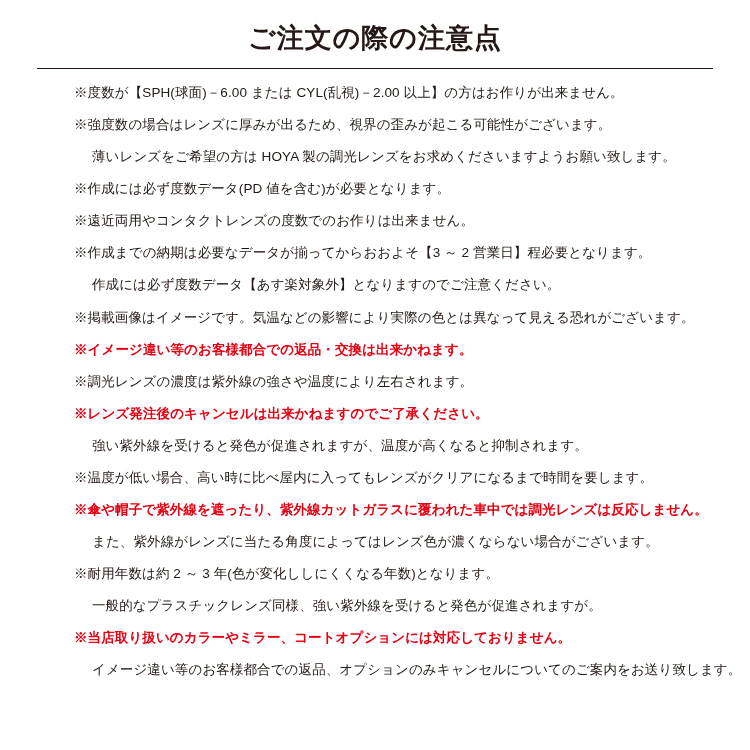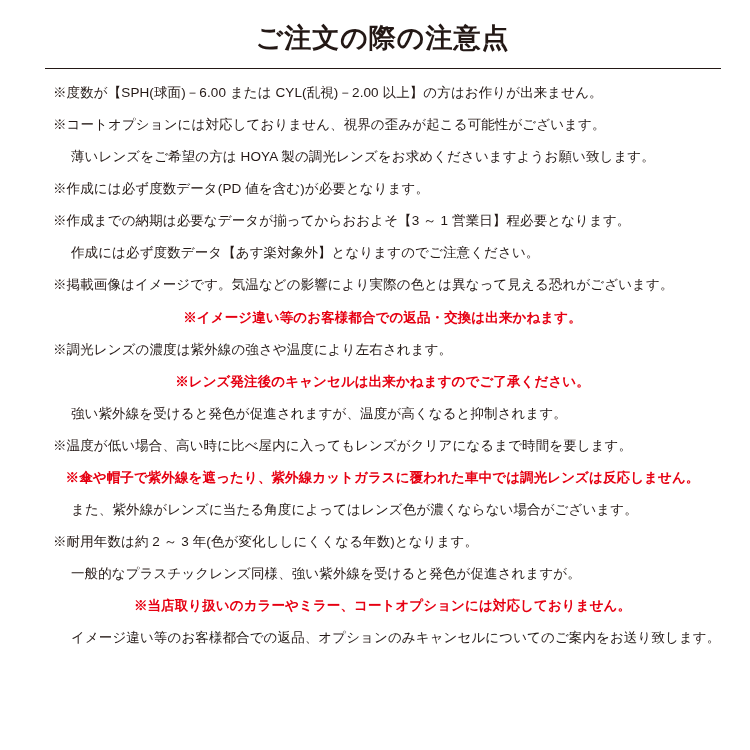--- a/index.html
+++ b/index.html
@@ -12,81 +12,81 @@
     background: #ffffff;
     font-family: "Liberation Sans", sans-serif;
     overflow: hidden;
   }
   .page {
     position: relative;
     width: 750px;
     height: 750px;
     box-sizing: border-box;
     background: #ffffff;
-    padding-left: 15px;
   }
   .title {
     text-align: center;
     font-size: 27px;
     font-weight: bold;
     color: #231815;
     letter-spacing: 1px;
     padding-top: 22px;
     padding-bottom: 14px;
     line-height: 1.2;
   }
   .divider {
     width: 676px;
     height: 1px;
     background: #231815;
     margin: 0 auto;
   }
   .notes {
     padding: 14px 38px 0 38px;
     box-sizing: border-box;
+    margin-left: 36px;
   }
   .note {
     font-size: 13.5px;
     line-height: 1.55;
     margin: 0 0 11.1px 0;
     letter-spacing: 0.1px;
     white-space: nowrap;
   }
   .note.black {
     color: #231815;
     font-weight: normal;
   }
   .note.red {
     color: #e60012;
     font-weight: bold;
-    text-align: center;
   }
   .note.indent {
     padding-left: 18px;
   }
   .note.bold {
     font-weight: normal;
   }
 </style>
 </head>
 <body>
 
 <div class="page">
 
   <div class="title">ご注文の際の注意点</div>
 
   <div class="divider"></div>
 
   <div class="notes">
 
   <p class="note black">※度数が【SPH(球面)－6.00 または CYL(乱視)－2.00 以上】の方はお作りが出来ません。</p>
-      <p class="note black">※コートオプションには対応しておりません、視界の歪みが起こる可能性がございます。</p>
+      <p class="note black">※強度数の場合はレンズに厚みが出るため、視界の歪みが起こる可能性がございます。</p>
       <p class="note black indent">薄いレンズをご希望の方は HOYA 製の調光レンズをお求めくださいますようお願い致します。</p>
       <p class="note black">※作成には必ず度数データ(PD 値を含む)が必要となります。</p>
-      <p class="note black">※作成までの納期は必要なデータが揃ってからおおよそ【3 ～ 1 営業日】程必要となります。</p>
+      <p class="note black">※遠近両用やコンタクトレンズの度数でのお作りは出来ません。</p>
+      <p class="note black">※作成までの納期は必要なデータが揃ってからおおよそ【3 ～ 2 営業日】程必要となります。</p>
       <p class="note black indent">作成には必ず度数データ【あす楽対象外】となりますのでご注意ください。</p>
       <p class="note black">※掲載画像はイメージです。気温などの影響により実際の色とは異なって見える恐れがございます。</p>
       <p class="note red">※イメージ違い等のお客様都合での返品・交換は出来かねます。</p>
       <p class="note black">※調光レンズの濃度は紫外線の強さや温度により左右されます。</p>
       <p class="note red">※レンズ発注後のキャンセルは出来かねますのでご了承ください。</p>
       <p class="note black indent bold">強い紫外線を受けると発色が促進されますが、温度が高くなると抑制されます。</p>
       <p class="note black">※温度が低い場合、高い時に比べ屋内に入ってもレンズがクリアになるまで時間を要します。</p>
       <p class="note red">※傘や帽子で紫外線を遮ったり、紫外線カットガラスに覆われた車中では調光レンズは反応しません。</p>
       <p class="note black indent">また、紫外線がレンズに当たる角度によってはレンズ色が濃くならない場合がございます。</p>
       <p class="note black">※耐用年数は約 2 ～ 3 年(色が変化ししにくくなる年数)となります。</p>

